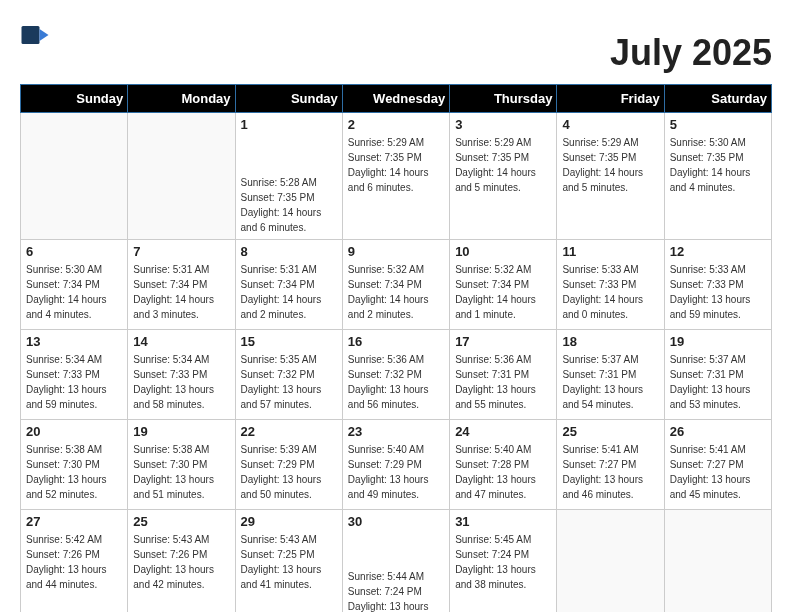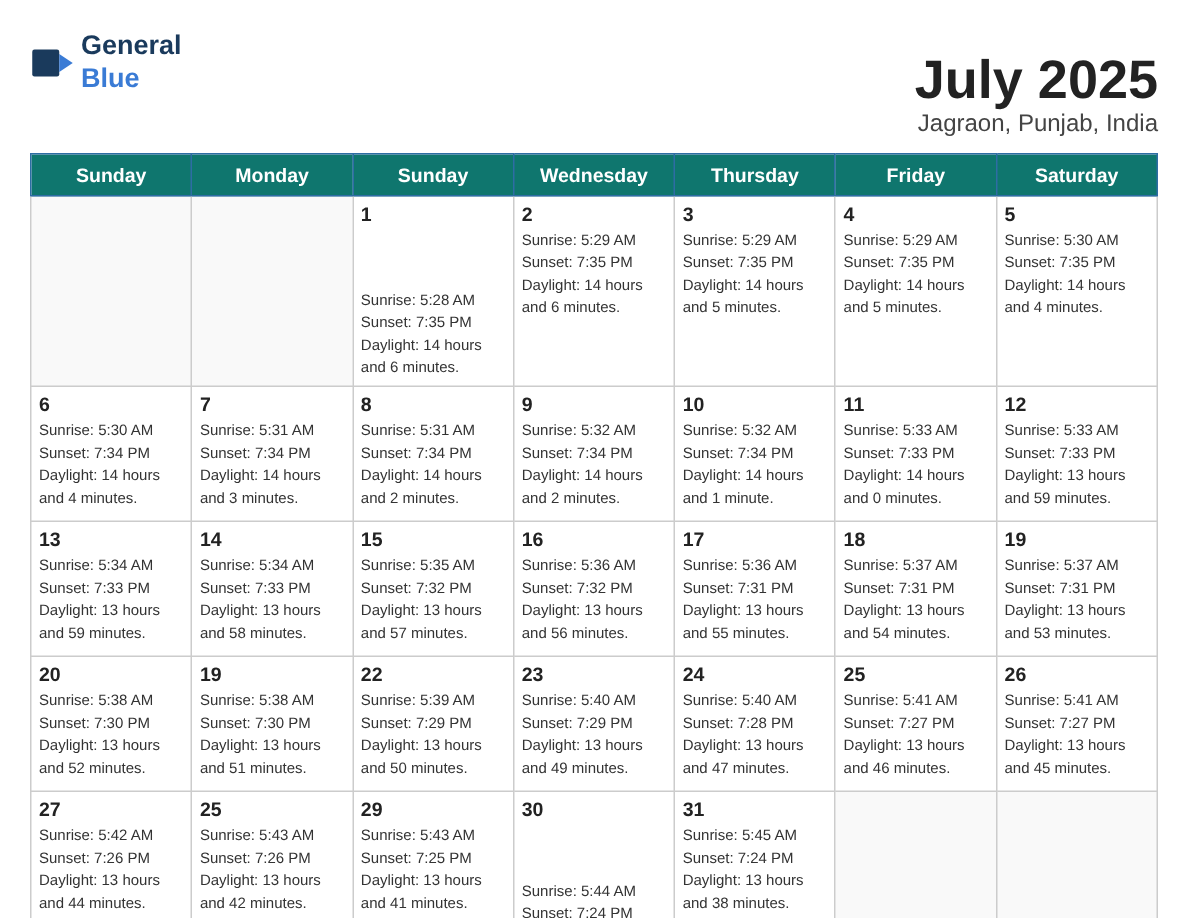--- a/index.html
+++ b/index.html
@@ -46,24 +46,24 @@
     .location {
       font-size: 16px;
       color: #444;
     }
     .calendar {
       width: 100%;
       border-collapse: collapse;
       font-size: 11px;
     }
     .calendar th {
-      background: #0f766e;
+      background: #000000;
       color: #fff;
       padding: 6px 4px;
-      text-align: center;
+      text-align: right;
       font-size: 13px;
       font-weight: bold;
       border: 1px solid #2e6da4;
     }
     .calendar td {
       border: 1px solid #ccc;
       vertical-align: top;
       padding: 4px 5px;
       width: calc(100%/7);
       min-height: 80px;
@@ -89,28 +89,23 @@
   </style>
 </head>
 <body>
 
 <div class="header">
   <div class="logo">
     <svg class="logo-icon" viewBox="0 0 40 40">
       <rect x="2" y="8" width="24" height="24" rx="2" fill="#1a3a5c"></rect>
       <polygon points="26,12 38,20 26,28" fill="#3a7bd5"></polygon>
     </svg>
-    <div class="logo-text">
-      <div>General</div>
-      <div><span>Blue</span></div>
-    </div>
   </div>
   <div class="title-area">
     <div class="month-title">July 2025</div>
-    <div class="location">Jagraon, Punjab, India</div>
   </div>
 </div>
 
 <table class="calendar">
   <thead>
     <tr>
     <th>Sunday</th>
         <th>Monday</th>
         <th>Sunday</th>
         <th>Wednesday</th>

